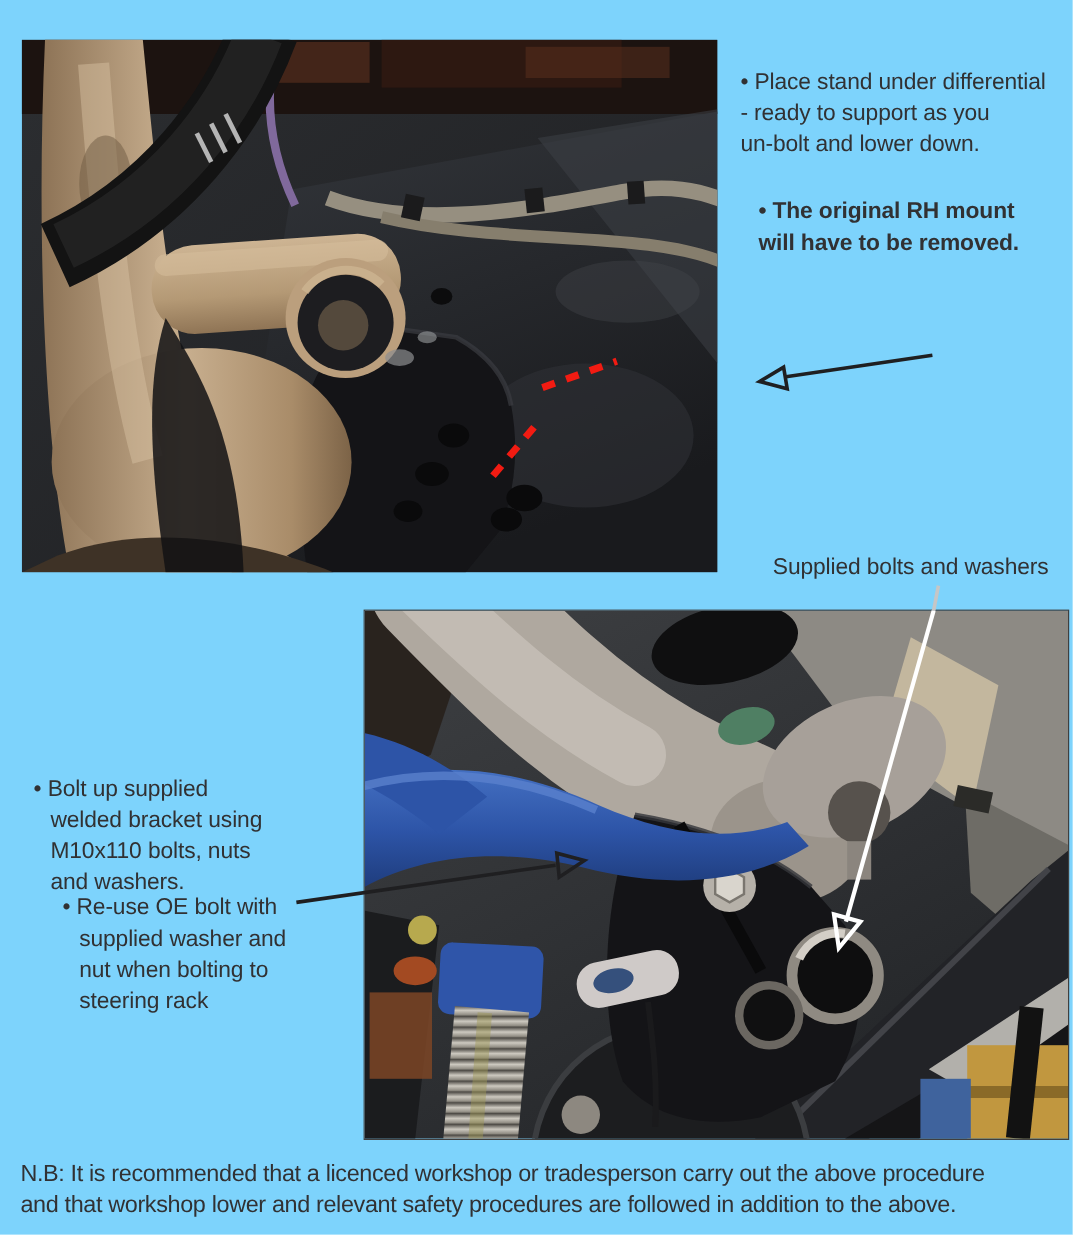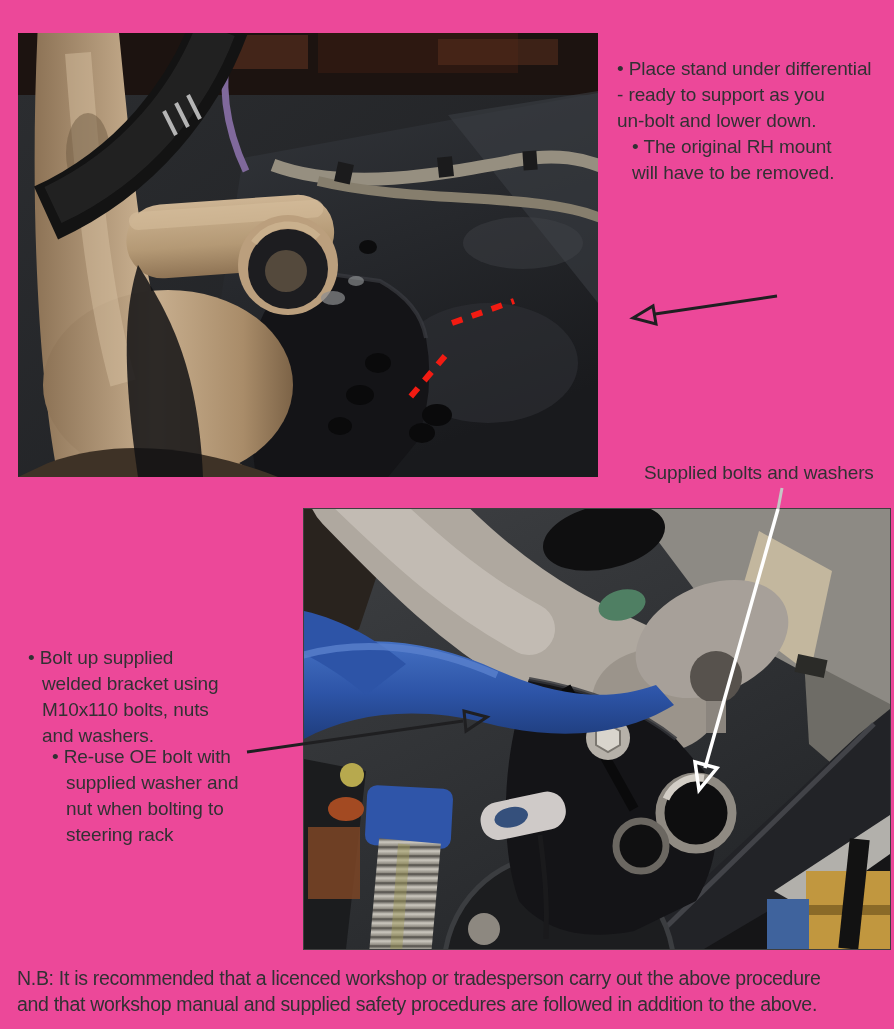--- a/index.html
+++ b/index.html
@@ -1,17 +1,17 @@
 <!DOCTYPE html>
 <html><head>
 <meta charset="utf-8">
 <style>
   html,body{margin:0;padding:0;background:#ffffff;}
   .page{
-    position:relative;width:894px;height:1029px;background:#ec4899;overflow:hidden;
+    position:relative;width:894px;height:1029px;background:#7dd3fc;overflow:hidden;
     font-family:"Liberation Sans","DejaVu Sans",sans-serif;color:#313133;
   }
   .txt{position:absolute;white-space:pre-line;font-size:19px;line-height:26px;letter-spacing:-0.1px;}
   .hang{text-indent:-14px;padding-left:14px;}
   .photo{position:absolute;overflow:hidden;}
   .photo svg{display:block;}
   #photo2{border:1px solid #3f3f3f;}
   #overlay{position:absolute;left:0;top:0;width:894px;height:1029px;pointer-events:none;}
   .footer{position:absolute;left:17px;top:966px;width:870px;font-size:19.5px;line-height:25.5px;
           letter-spacing:-0.3px;white-space:pre-line;}
@@ -189,40 +189,40 @@
       <rect x="4" y="318" width="52" height="72" fill="#7c4526" opacity="0.85"></rect>
       <ellipse cx="42" cy="300" rx="18" ry="12" fill="#a34a22"></ellipse>
       <circle cx="48" cy="266" r="12" fill="#b7a94e"></circle>
     </svg>
   </div>
 
   <div class="txt" style="left:617px;top:56px;width:278px;">• Place stand under differential
 - ready to support as you
 un-bolt and lower down.</div>
 
-  <div class="txt" style="left:632px;top:134px;width:260px;">• The original RH mount
+  <div class="txt" style="left:632px;top:164px;width:260px;font-weight:bold;">• The original RH mount
 will have to be removed.</div>
 
 
   <div class="txt" style="left:627px;top:347px;width:220px;"></div>
 
   <div class="txt" style="left:644px;top:460px;width:250px;font-size:19px;">Supplied bolts and washers</div>
 
   <div class="txt hang" style="left:28px;top:628px;width:230px;margin-top:17px;">• Bolt up supplied
 welded bracket using
 M10x110 bolts, nuts
 and washers.</div>
 
   <div class="txt hang" style="left:28px;top:744px;width:230px;margin-left:24px;">• Re-use OE bolt with
 supplied washer and
 nut when bolting to
 steering rack</div>
 
   <div class="footer">N.B: It is recommended that a licenced workshop or tradesperson carry out the above procedure
-and that workshop manual and supplied safety procedures are followed in addition to the above.</div>
+and that workshop lower and relevant safety procedures are followed in addition to the above.</div>
 
   <svg id="overlay" viewBox="0 0 894 1029">
 
     <g>
       <line x1="777" y1="296" x2="655" y2="314" stroke="#1f1f21" stroke-width="3"></line>
       <polygon points="633,318 653,306 656,324" fill="none" stroke="#1f1f21" stroke-width="3" stroke-linejoin="miter"></polygon>
     </g>
 
     <g>
       <line x1="247" y1="752" x2="463" y2="721" stroke="#1f1f21" stroke-width="3"></line>

